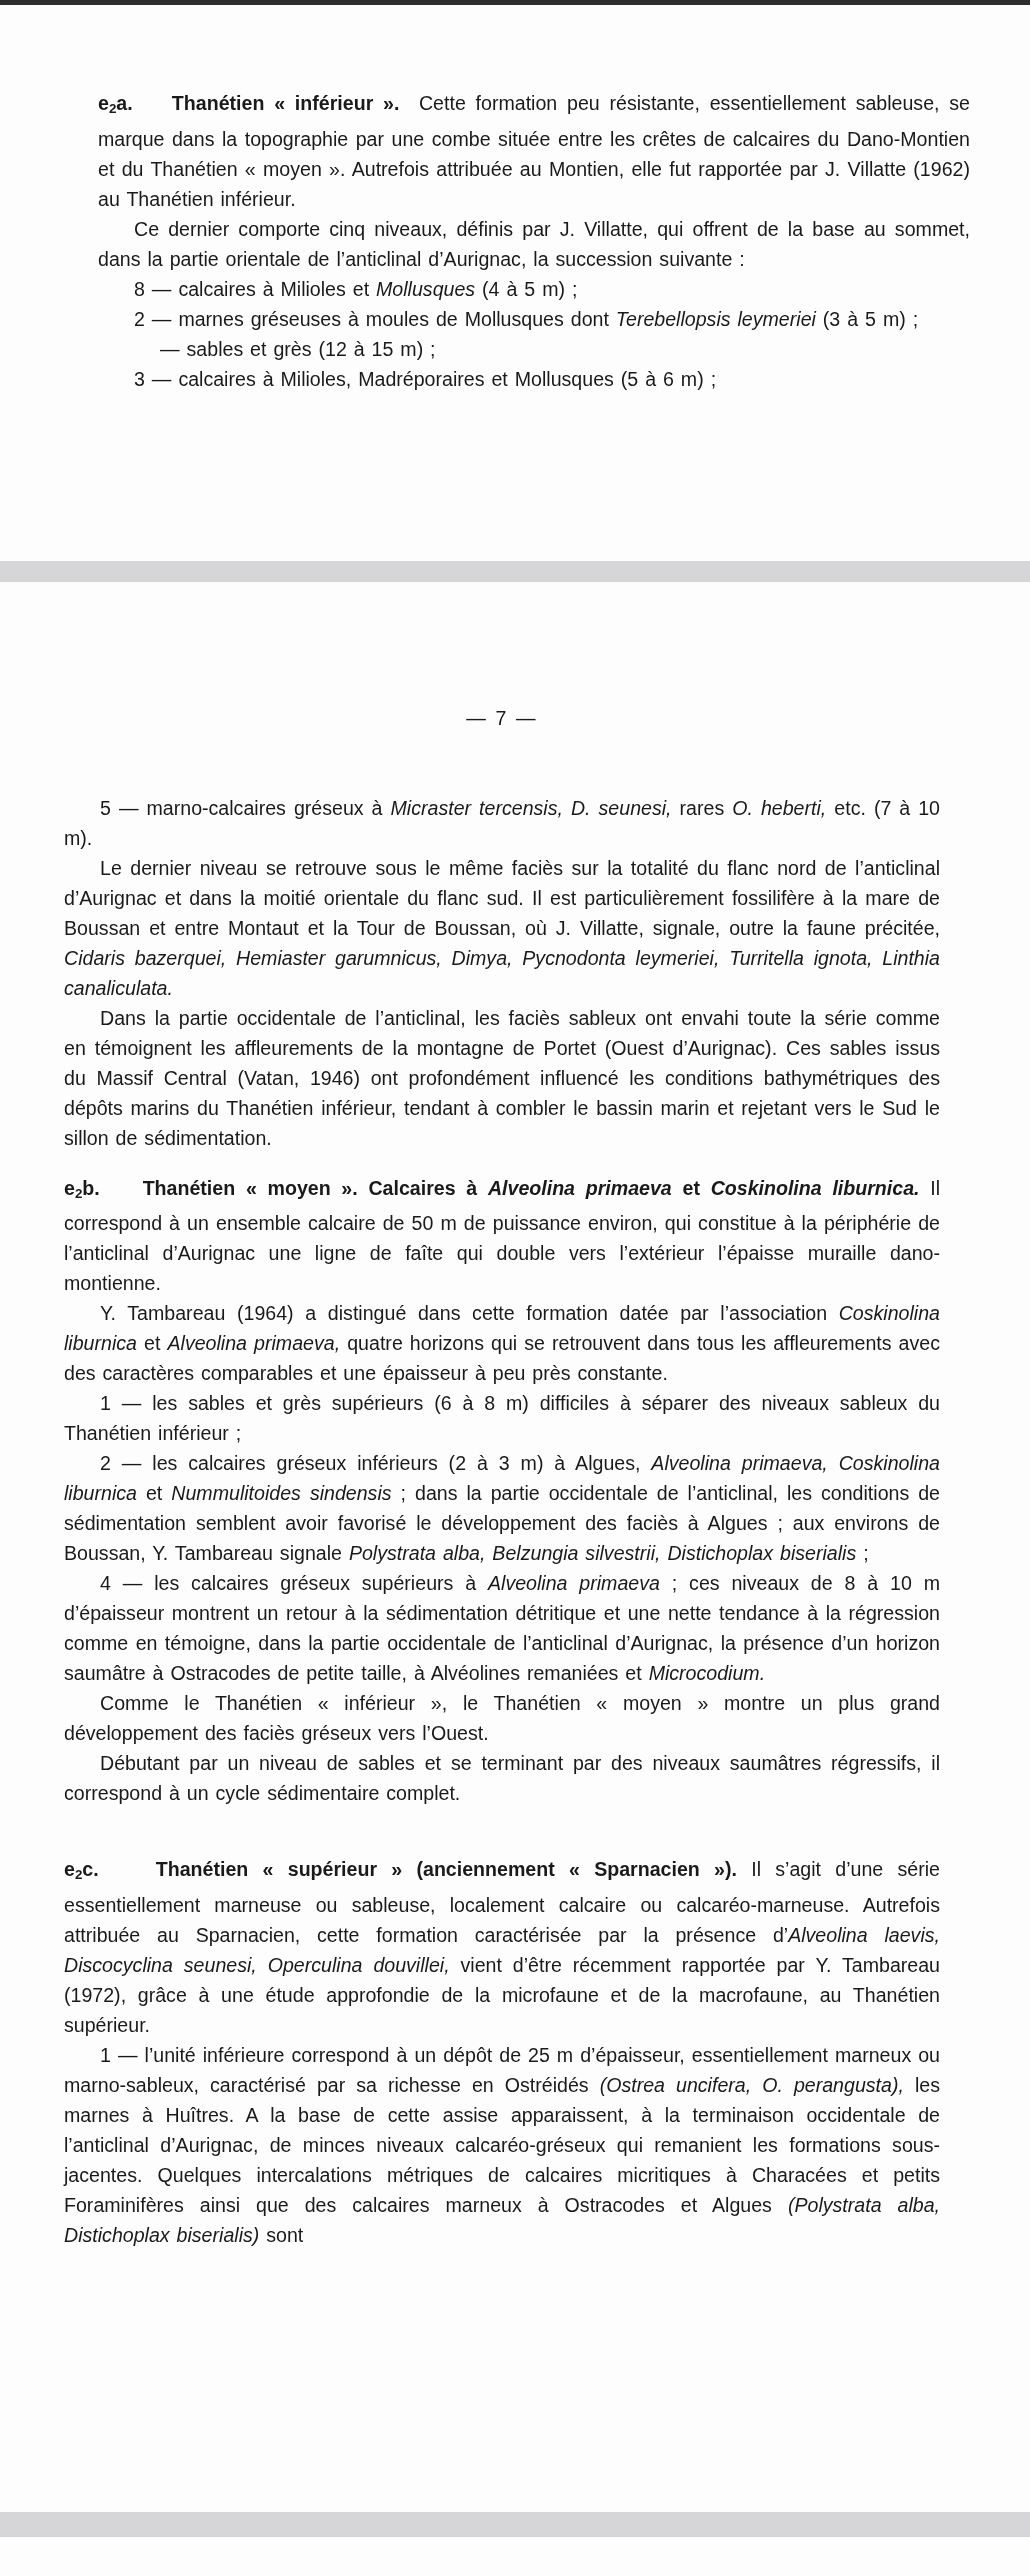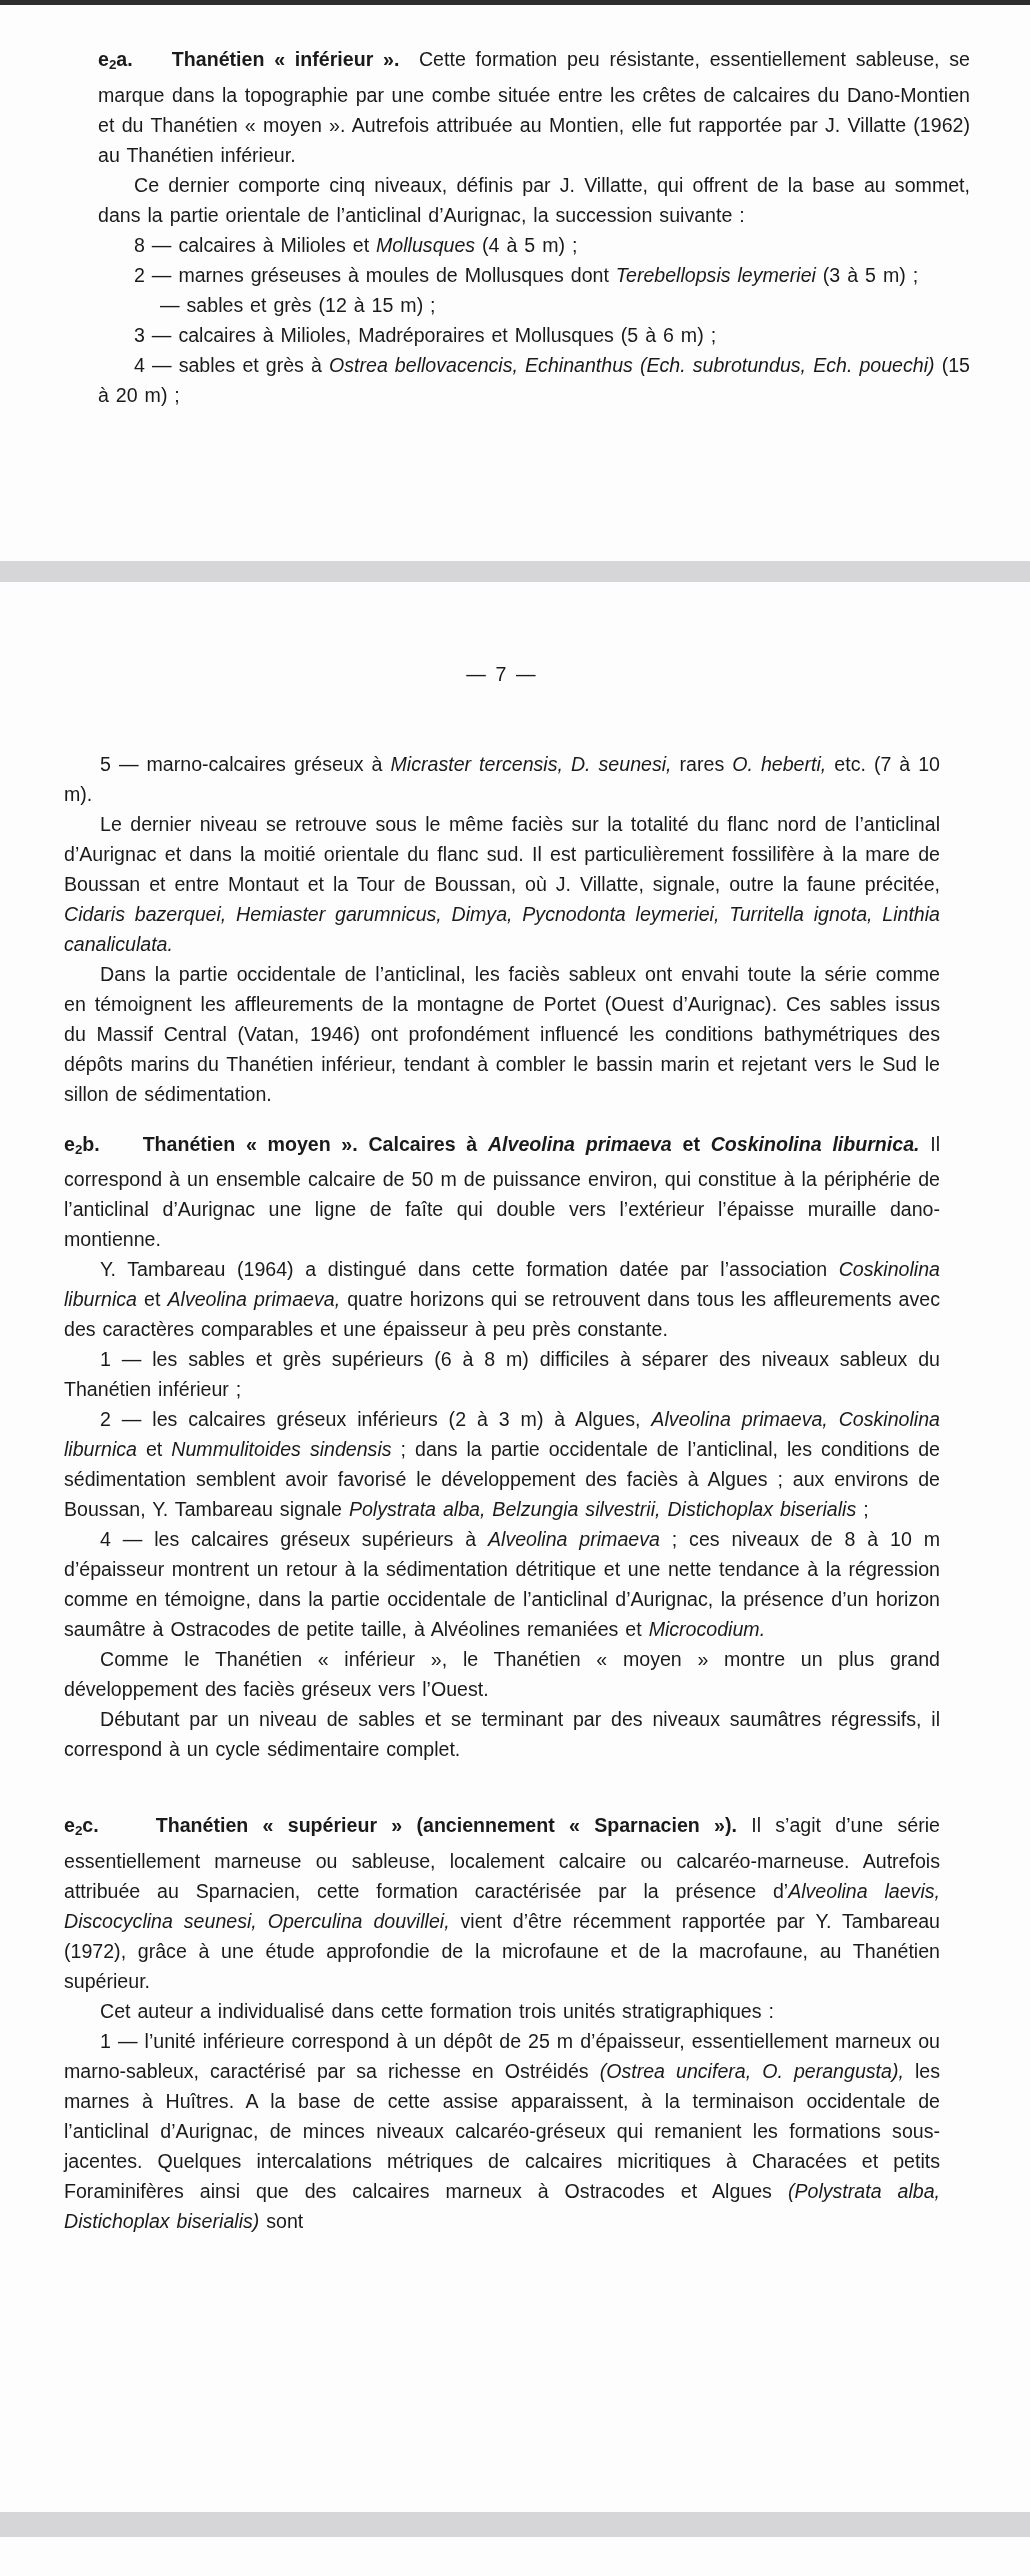--- a/index.html
+++ b/index.html
@@ -10,21 +10,21 @@
     background:#fdfdfd;
     overflow:hidden;
     font-family:"Liberation Sans", sans-serif;
     color:#1a1a1a;
   }
   .top-strip{position:absolute;left:0;top:0;width:1030px;height:4.6px;background:#2e2e2e;}
   .band{position:absolute;left:0;width:1030px;background:#d6d6d8;}
   .band1{top:561px;height:21px;}
   .band2{top:2512px;height:25px;}
 
-  .page{position:absolute;font-size:19.6px;}
+  .page{position:absolute;font-size:19.6px;margin-top:44px;}
   .page6{left:98px;top:44px;width:872px;}
   .page7{left:64px;top:660px;width:876px;}
 
   .page6 p.para, .page7 p.para{line-height:30px;}
 
   .page-number{
     text-align:center;
     font-size:19.6px;
     line-height:28px;
     letter-spacing:2.1px;
@@ -54,39 +54,37 @@
 <div class="top-strip"></div>
 
 <section class="page page6">
   <div class="page-text">
       <p class="para noindent"><span class="sg-b">e</span><span class="sg-bsub">2</span><span class="sg-b">a.</span><span class="sg-r">&nbsp;&nbsp;&nbsp;&nbsp;</span><span class="sg-b">Thanétien « inférieur ».</span><span class="sg-r">&nbsp; Cette formation peu résistante, essentiellement sableuse, se marque dans la topographie par une combe située entre les crêtes de calcaires du Dano-Montien et du Thanétien « moyen ». Autrefois attribuée au Montien, elle fut rapportée par J. Villatte (1962) au Thanétien inférieur.</span></p>
       <p class="para "><span class="sg-r">Ce dernier comporte cinq niveaux, définis par J. Villatte, qui offrent de la base au sommet, dans la partie orientale de l’anticlinal d’Aurignac, la succession suivante :</span></p>
       <p class="para "><span class="sg-r">8 — calcaires à Milioles et </span><span class="sg-i">Mollusques</span><span class="sg-r"> (4 à 5 m) ;</span></p>
       <p class="para "><span class="sg-r">2 — marnes gréseuses à moules de Mollusques dont </span><span class="sg-i">Terebellopsis leymeriei</span><span class="sg-r"> (3 à 5 m) ;</span></p>
       <p class="para dash"><span class="sg-r">— sables et grès (12 à 15 m) ;</span></p>
       <p class="para "><span class="sg-r">3 — calcaires à Milioles, Madréporaires et Mollusques (5 à 6 m) ;</span></p>
-      <p class="para "><span class="sg-r">4 — sables et grès à </span><span class="sg-i">Ostrea bellovacencis, Echinanthus (Ech. subrotundus, Ech. pouechi)</span><span class="sg-r"> (15 à 20 m) ;</span></p>
     </div>
 </section>
 
 <div class="band band1"></div>
 
 <section class="page page7">
   <div class="page-number">— 7 —</div>
   <div class="page-text">
       <p class="para "><span class="sg-r">5 — marno-calcaires gréseux à </span><span class="sg-i">Micraster tercensis, D. seunesi,</span><span class="sg-r"> rares </span><span class="sg-i">O. heberti,</span><span class="sg-r"> etc. (7 à 10 m).</span></p>
       <p class="para "><span class="sg-r">Le dernier niveau se retrouve sous le même faciès sur la totalité du flanc nord de l’anticlinal d’Aurignac et dans la moitié orientale du flanc sud. Il est particulièrement fossilifère à la mare de Boussan et entre Montaut et la Tour de Boussan, où J. Villatte, signale, outre la faune précitée, </span><span class="sg-i">Cidaris bazerquei, Hemiaster garumnicus, Dimya, Pycnodonta leymeriei, Turritella ignota, Linthia canaliculata.</span></p>
       <p class="para "><span class="sg-r">Dans la partie occidentale de l’anticlinal, les faciès sableux ont envahi toute la série comme en témoignent les affleurements de la montagne de Portet (Ouest d’Aurignac). Ces sables issus du Massif Central (Vatan, 1946) ont profondément influencé les conditions bathymétriques des dépôts marins du Thanétien inférieur, tendant à combler le bassin marin et rejetant vers le Sud le sillon de sédimentation.</span></p>
       <p class="para noindent mt-sm"><span class="sg-b">e</span><span class="sg-bsub">2</span><span class="sg-b">b.</span><span class="sg-r">&nbsp;&nbsp;&nbsp;&nbsp;</span><span class="sg-b">Thanétien « moyen ». Calcaires à </span><span class="sg-bi">Alveolina primaeva</span><span class="sg-b"> et </span><span class="sg-bi">Coskinolina liburnica.</span><span class="sg-r"> Il correspond à un ensemble calcaire de 50 m de puissance environ, qui constitue à la périphérie de l’anticlinal d’Aurignac une ligne de faîte qui double vers l’extérieur l’épaisse muraille dano-montienne.</span></p>
       <p class="para "><span class="sg-r">Y. Tambareau (1964) a distingué dans cette formation datée par l’association </span><span class="sg-i">Coskinolina liburnica</span><span class="sg-r"> et </span><span class="sg-i">Alveolina primaeva,</span><span class="sg-r"> quatre horizons qui se retrouvent dans tous les affleurements avec des caractères comparables et une épaisseur à peu près constante.</span></p>
       <p class="para "><span class="sg-r">1 — les sables et grès supérieurs (6 à 8 m) difficiles à séparer des niveaux sableux du Thanétien inférieur ;</span></p>
       <p class="para "><span class="sg-r">2 — les calcaires gréseux inférieurs (2 à 3 m) à Algues, </span><span class="sg-i">Alveolina primaeva, Coskinolina liburnica</span><span class="sg-r"> et </span><span class="sg-i">Nummulitoides sindensis</span><span class="sg-r"> ; dans la partie occidentale de l’anticlinal, les conditions de sédimentation semblent avoir favorisé le développement des faciès à Algues ; aux environs de Boussan, Y. Tambareau signale </span><span class="sg-i">Polystrata alba, Belzungia silvestrii, Distichoplax biserialis</span><span class="sg-r"> ;</span></p>
       <p class="para "><span class="sg-r">4 — les calcaires gréseux supérieurs à </span><span class="sg-i">Alveolina primaeva</span><span class="sg-r"> ; ces niveaux de 8 à 10 m d’épaisseur montrent un retour à la sédimentation détritique et une nette tendance à la régression comme en témoigne, dans la partie occidentale de l’anticlinal d’Aurignac, la présence d’un horizon saumâtre à Ostracodes de petite taille, à Alvéolines remaniées et </span><span class="sg-i">Microcodium.</span></p>
       <p class="para "><span class="sg-r">Comme le Thanétien « inférieur », le Thanétien « moyen » montre un plus grand développement des faciès gréseux vers l’Ouest.</span></p>
       <p class="para "><span class="sg-r">Débutant par un niveau de sables et se terminant par des niveaux saumâtres régressifs, il correspond à un cycle sédimentaire complet.</span></p>
       <p class="para noindent mt-lg"><span class="sg-b">e</span><span class="sg-bsub">2</span><span class="sg-b">c.</span><span class="sg-r">&nbsp;&nbsp;&nbsp;&nbsp;</span><span class="sg-b">Thanétien « supérieur » (anciennement « Sparnacien »).</span><span class="sg-r"> Il s’agit d’une série essentiellement marneuse ou sableuse, localement calcaire ou calcaréo-marneuse. Autrefois attribuée au Sparnacien, cette formation caractérisée par la présence d’</span><span class="sg-i">Alveolina laevis, Discocyclina seunesi, Operculina douvillei,</span><span class="sg-r"> vient d’être récemment rapportée par Y. Tambareau (1972), grâce à une étude approfondie de la microfaune et de la macrofaune, au Thanétien supérieur.</span></p>
-      <p class="para "><span class="sg-r">Cet auteur a individualisé dans cette formation trois unités stratigraphiques :</span></p>
       <p class="para "><span class="sg-r">1 — l’unité inférieure correspond à un dépôt de 25 m d’épaisseur, essentiellement marneux ou marno-sableux, caractérisé par sa richesse en Ostréidés </span><span class="sg-i">(Ostrea uncifera, O. perangusta),</span><span class="sg-r"> les marnes à Huîtres. A la base de cette assise apparaissent, à la terminaison occidentale de l’anticlinal d’Aurignac, de minces niveaux calcaréo-gréseux qui remanient les formations sous-jacentes. Quelques intercalations métriques de calcaires micritiques à Characées et petits Foraminifères ainsi que des calcaires marneux à Ostracodes et Algues </span><span class="sg-i">(Polystrata alba, Distichoplax biserialis)</span><span class="sg-r"> sont</span></p>
     </div>
 </section>
 
 <div class="band band2"></div>
 
 
 </body></html>

